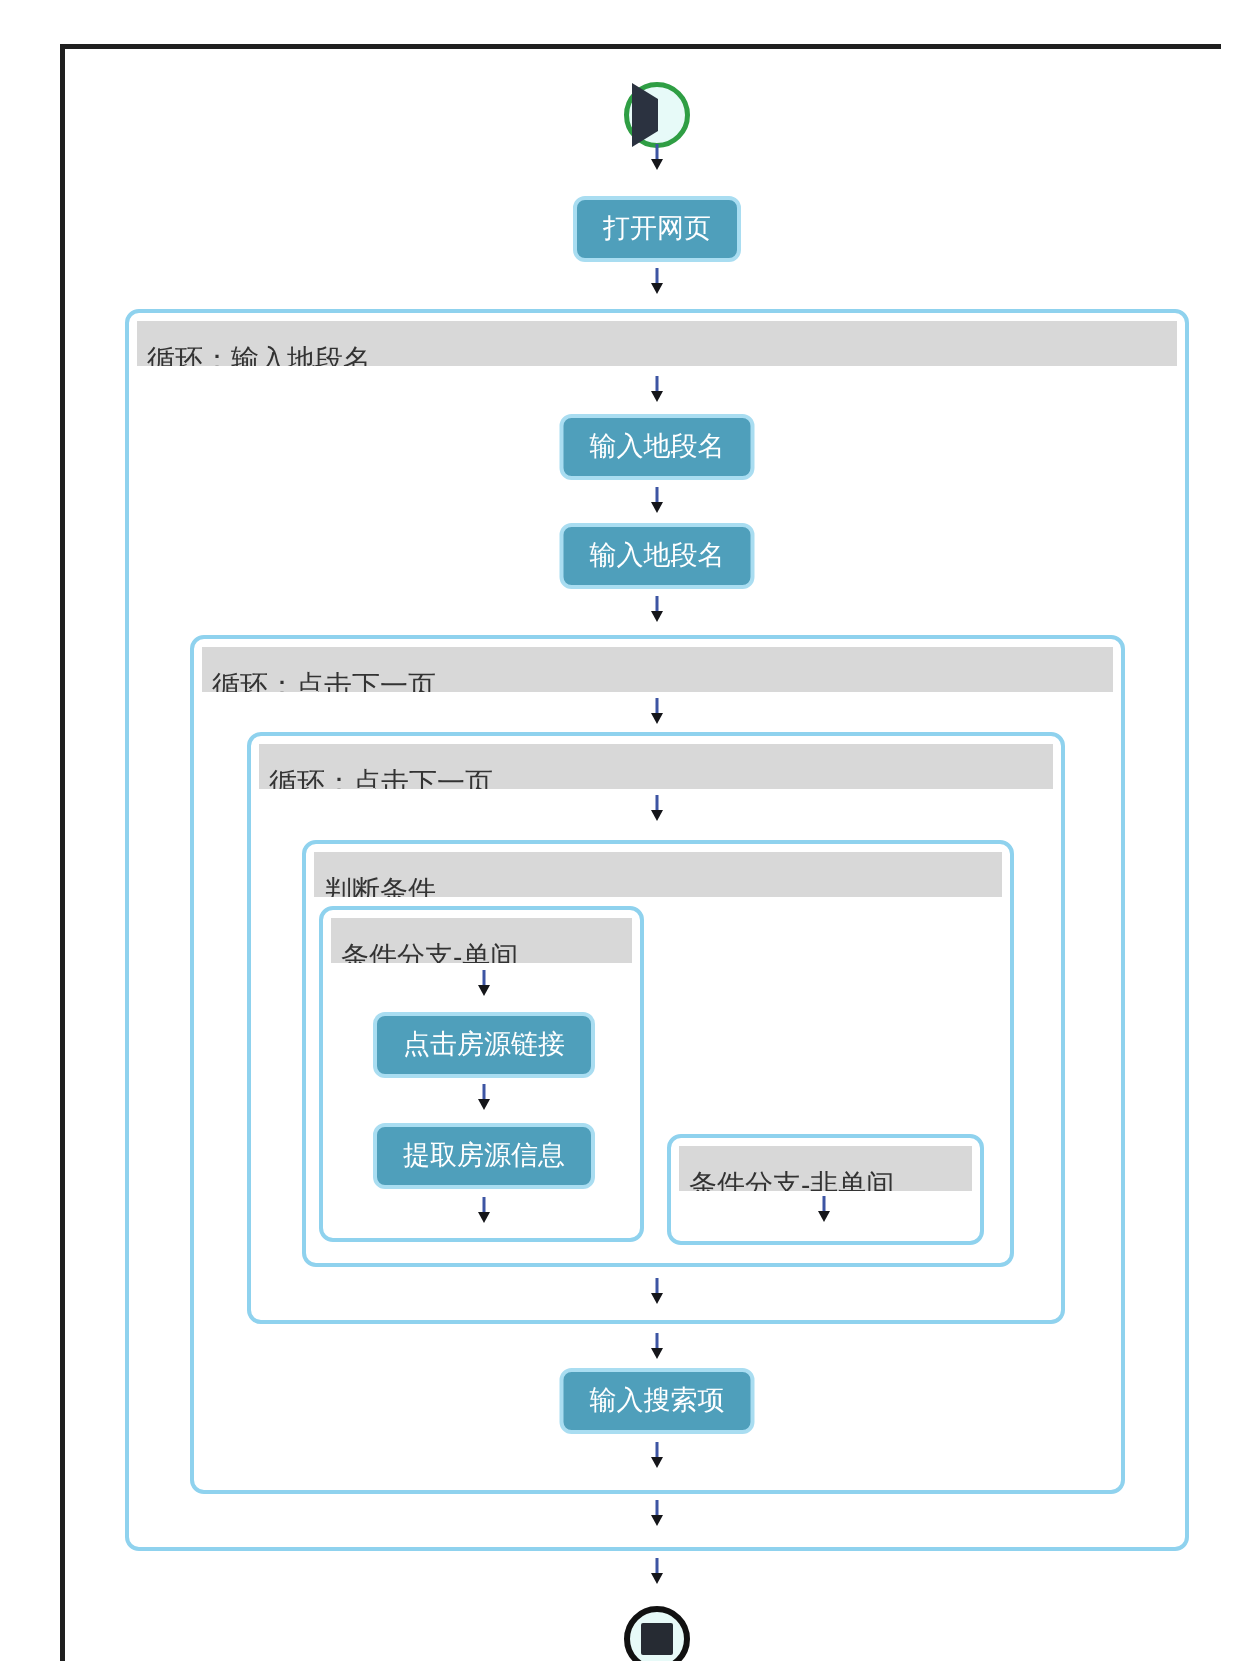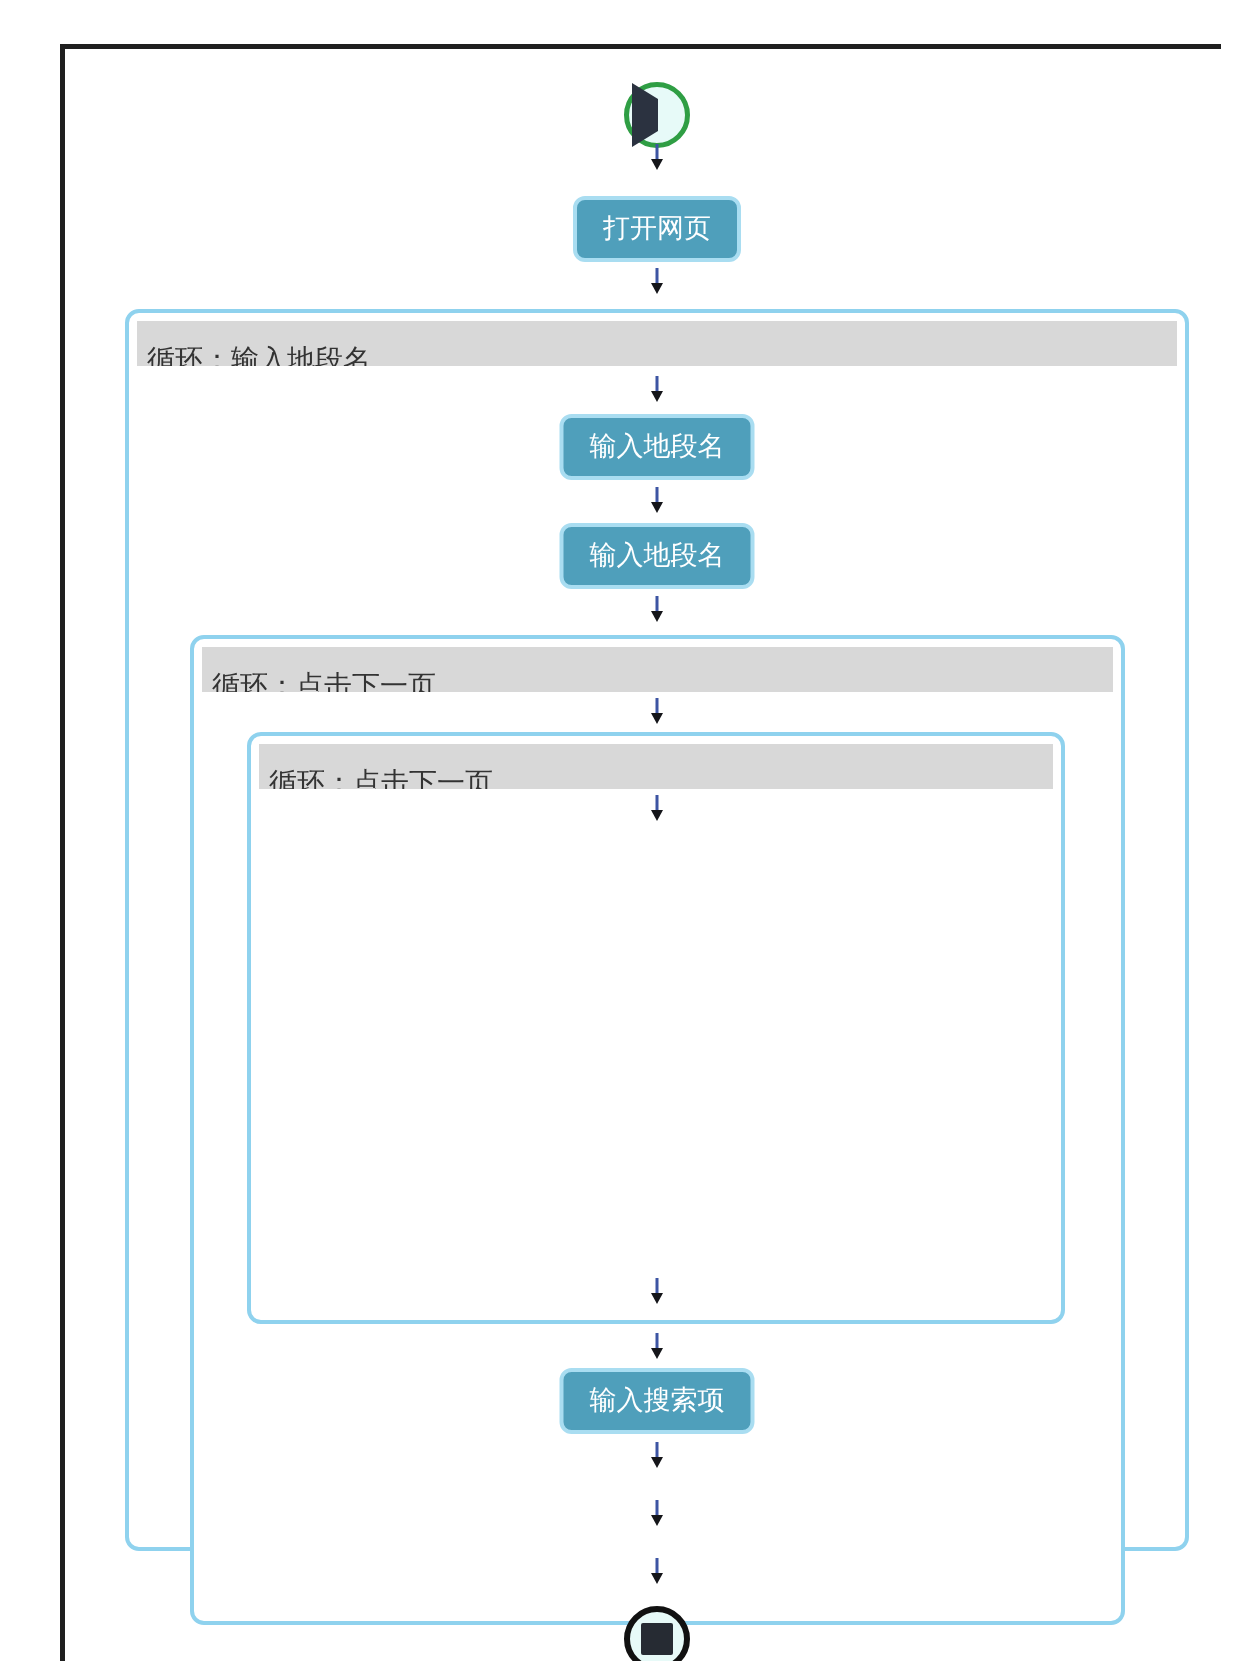--- a/index.html
+++ b/index.html
@@ -119,21 +119,21 @@
   .a1  { left:625px; top:112px; }
   .b-open { left:625px; top:164px; }
   .a2  { left:625px; top:236px; }
   .c1  { left:93px;  top:277px; width:1064px; height:1242px; }
   
   .a3  { left:528px; top:63px; }
   .b-input { left:528px; top:101px; }
   .a4  { left:528px; top:174px; }
   .b-clicksearch { left:528px; top:210px; }
   .a5  { left:528px; top:283px; }
-  .c2  { left:61px; top:322px; width:935px; height:990px;text-decoration:underline; }
+  .c2  { left:61px; top:322px; width:935px; height:859px;text-decoration:underline; }
   .a11 { left:528px; top:1187px; }
   
   .a6  { left:463px; top:59px; }
   .c3  { left:53px; top:93px; width:818px; height:592px; }
   .a9  { left:463px; top:694px; }
   .b-next { left:463px; top:729px; }
   .a10 { left:463px; top:803px; }
   
   .a7  { left:406px; top:59px; }
   .c4  { left:51px; top:104px; width:712px; height:427px; }
@@ -179,20 +179,37 @@
     <div class="cont c2">
       <div class="chead">循环：点击下一页</div>
 
       <div class="arrow a6"></div>
 
       <div class="cont c3">
         <div class="chead">循环：点击下一页</div>
 
         <div class="arrow a7"></div>
 
+        <div class="cont c4">
+          <div class="chead">判断条件</div>
+
+          <div class="cont boxL">
+            <div class="chead">条件分支-单间</div>
+            <div class="arrow aL1"></div>
+            <div class="btn b-clicklisting">点击房源链接</div>
+            <div class="arrow aL2"></div>
+            <div class="btn b-extract">提取房源信息</div>
+            <div class="arrow aL3"></div>
+          </div>
+
+          <div class="cont boxR">
+            <div class="chead">条件分支-非单间</div>
+            <div class="arrow aR1"></div>
+          </div>
+        </div>
 
         <div class="arrow a8"></div>
       </div>
 
       <div class="arrow a9"></div>
       <div class="btn b-next">输入搜索项</div>
       <div class="arrow a10"></div>
     </div>
 
     <div class="arrow a11"></div>

